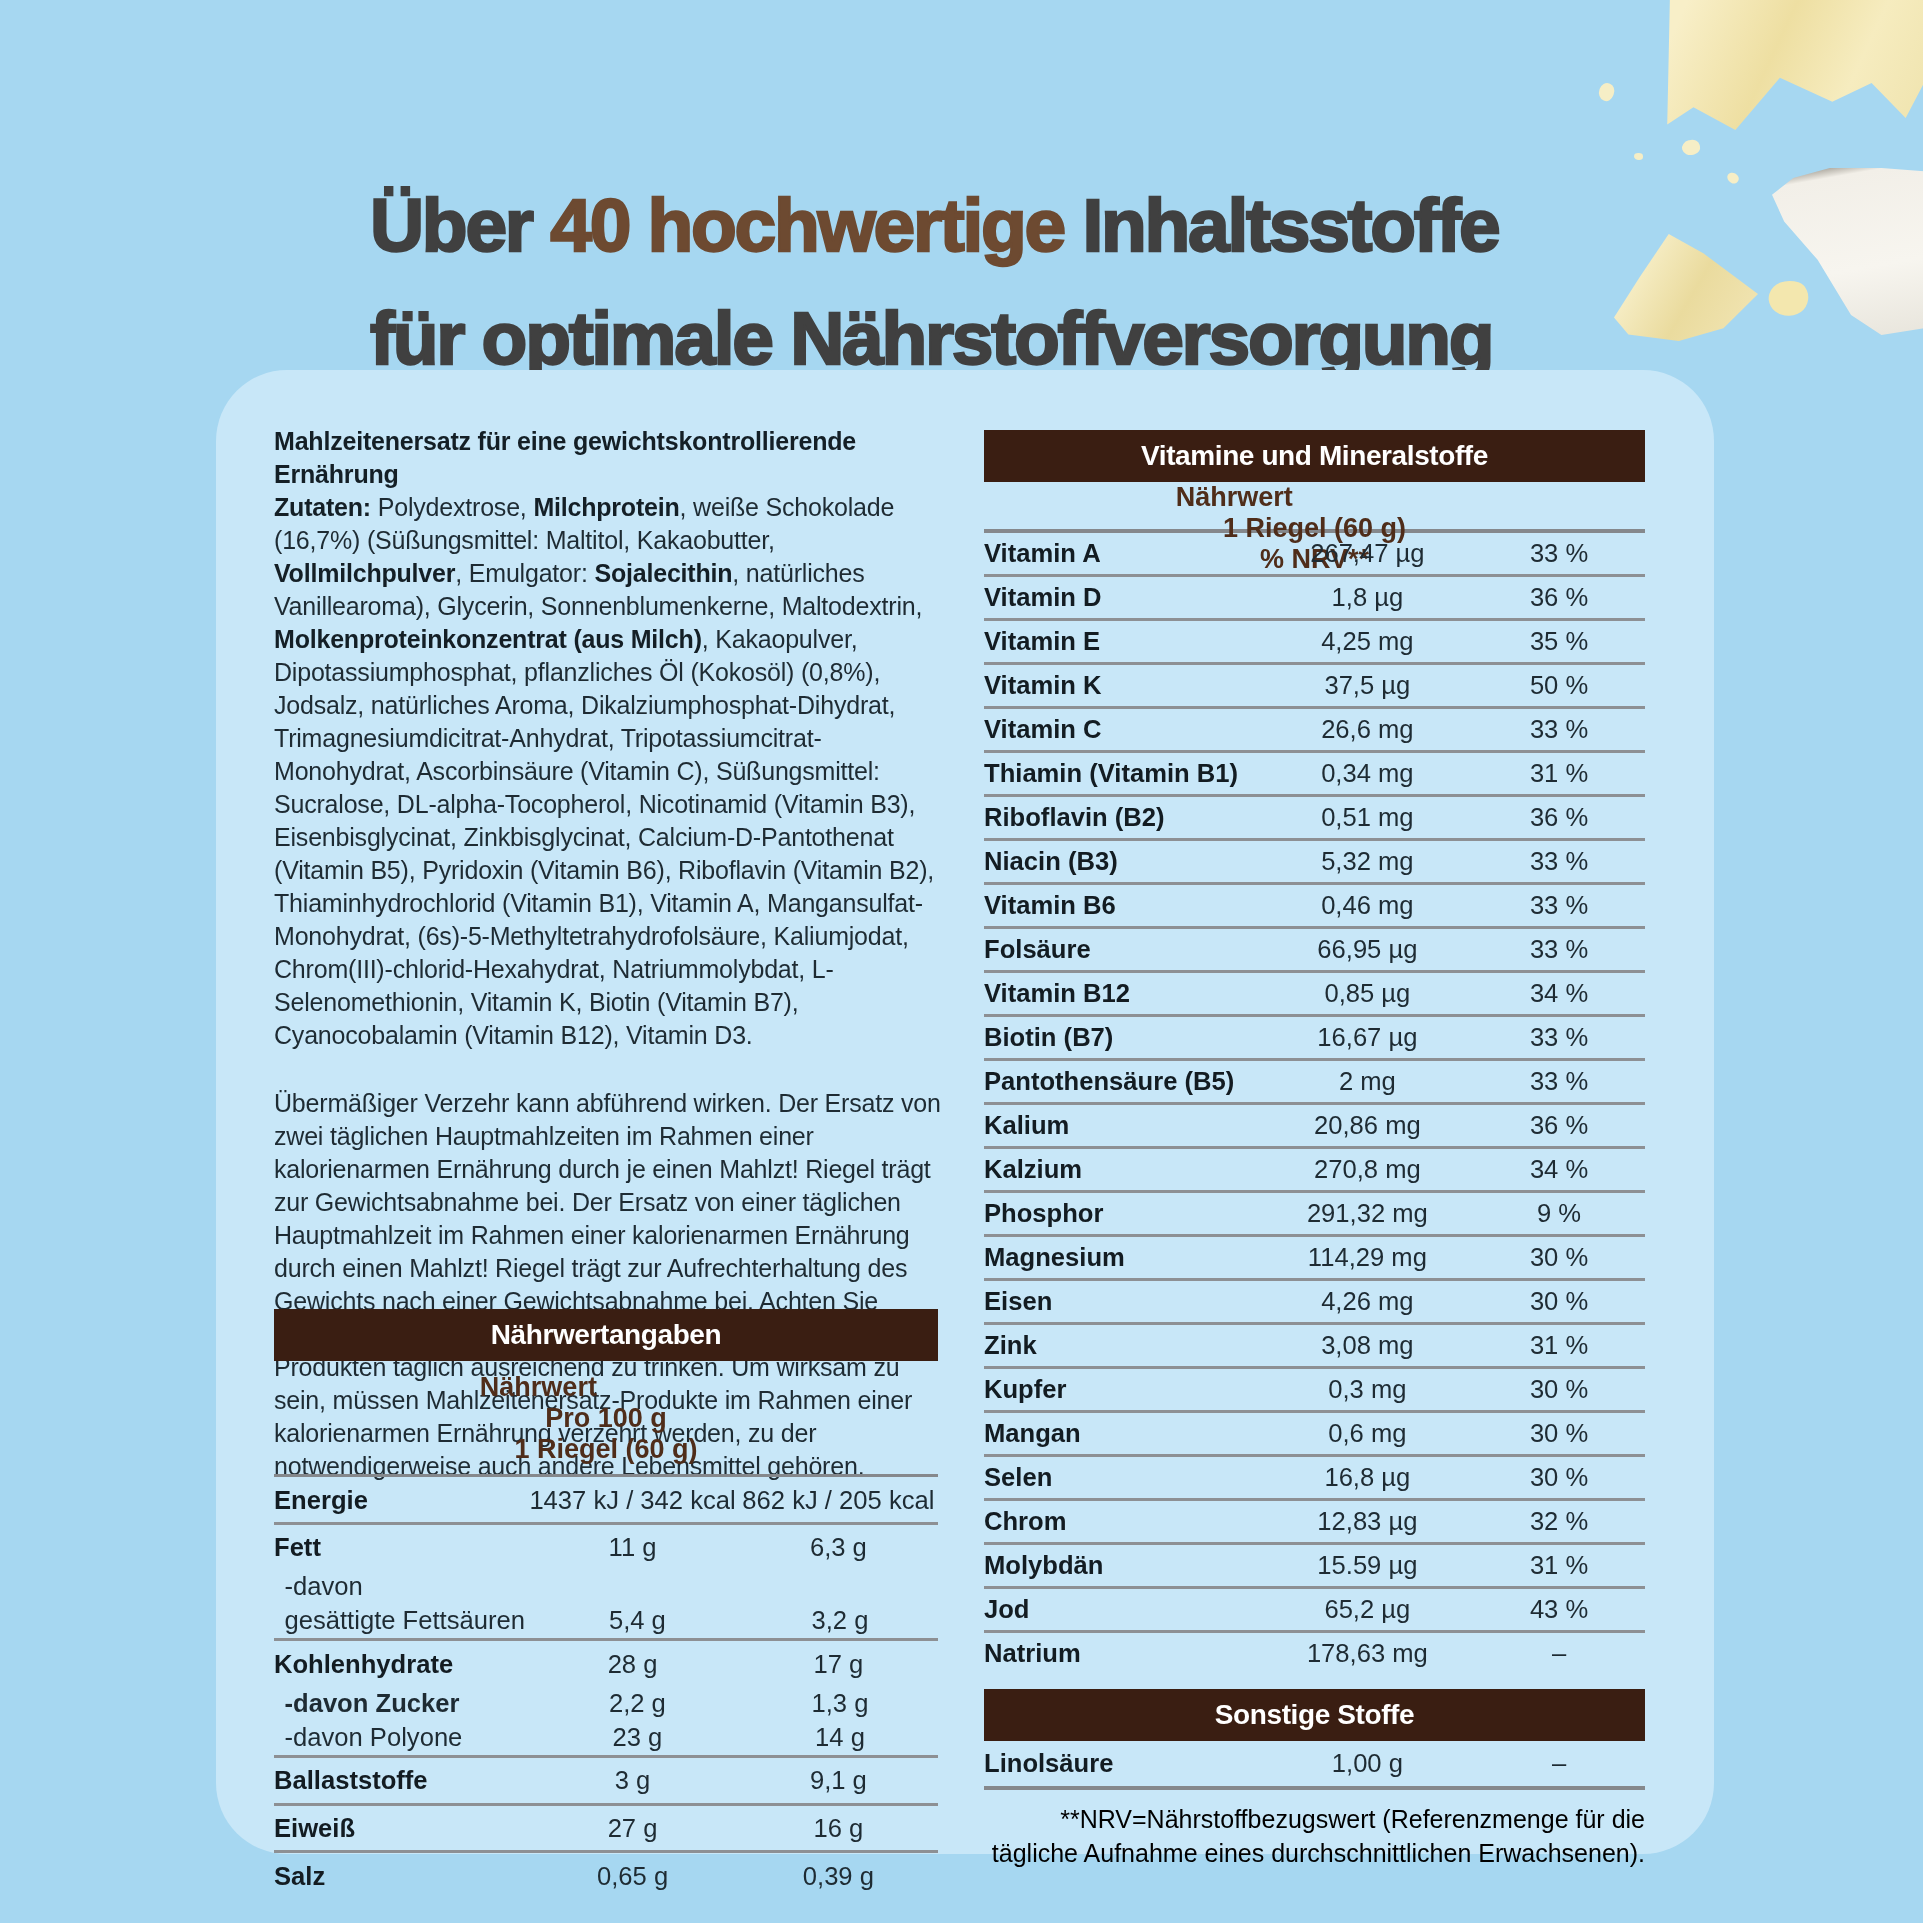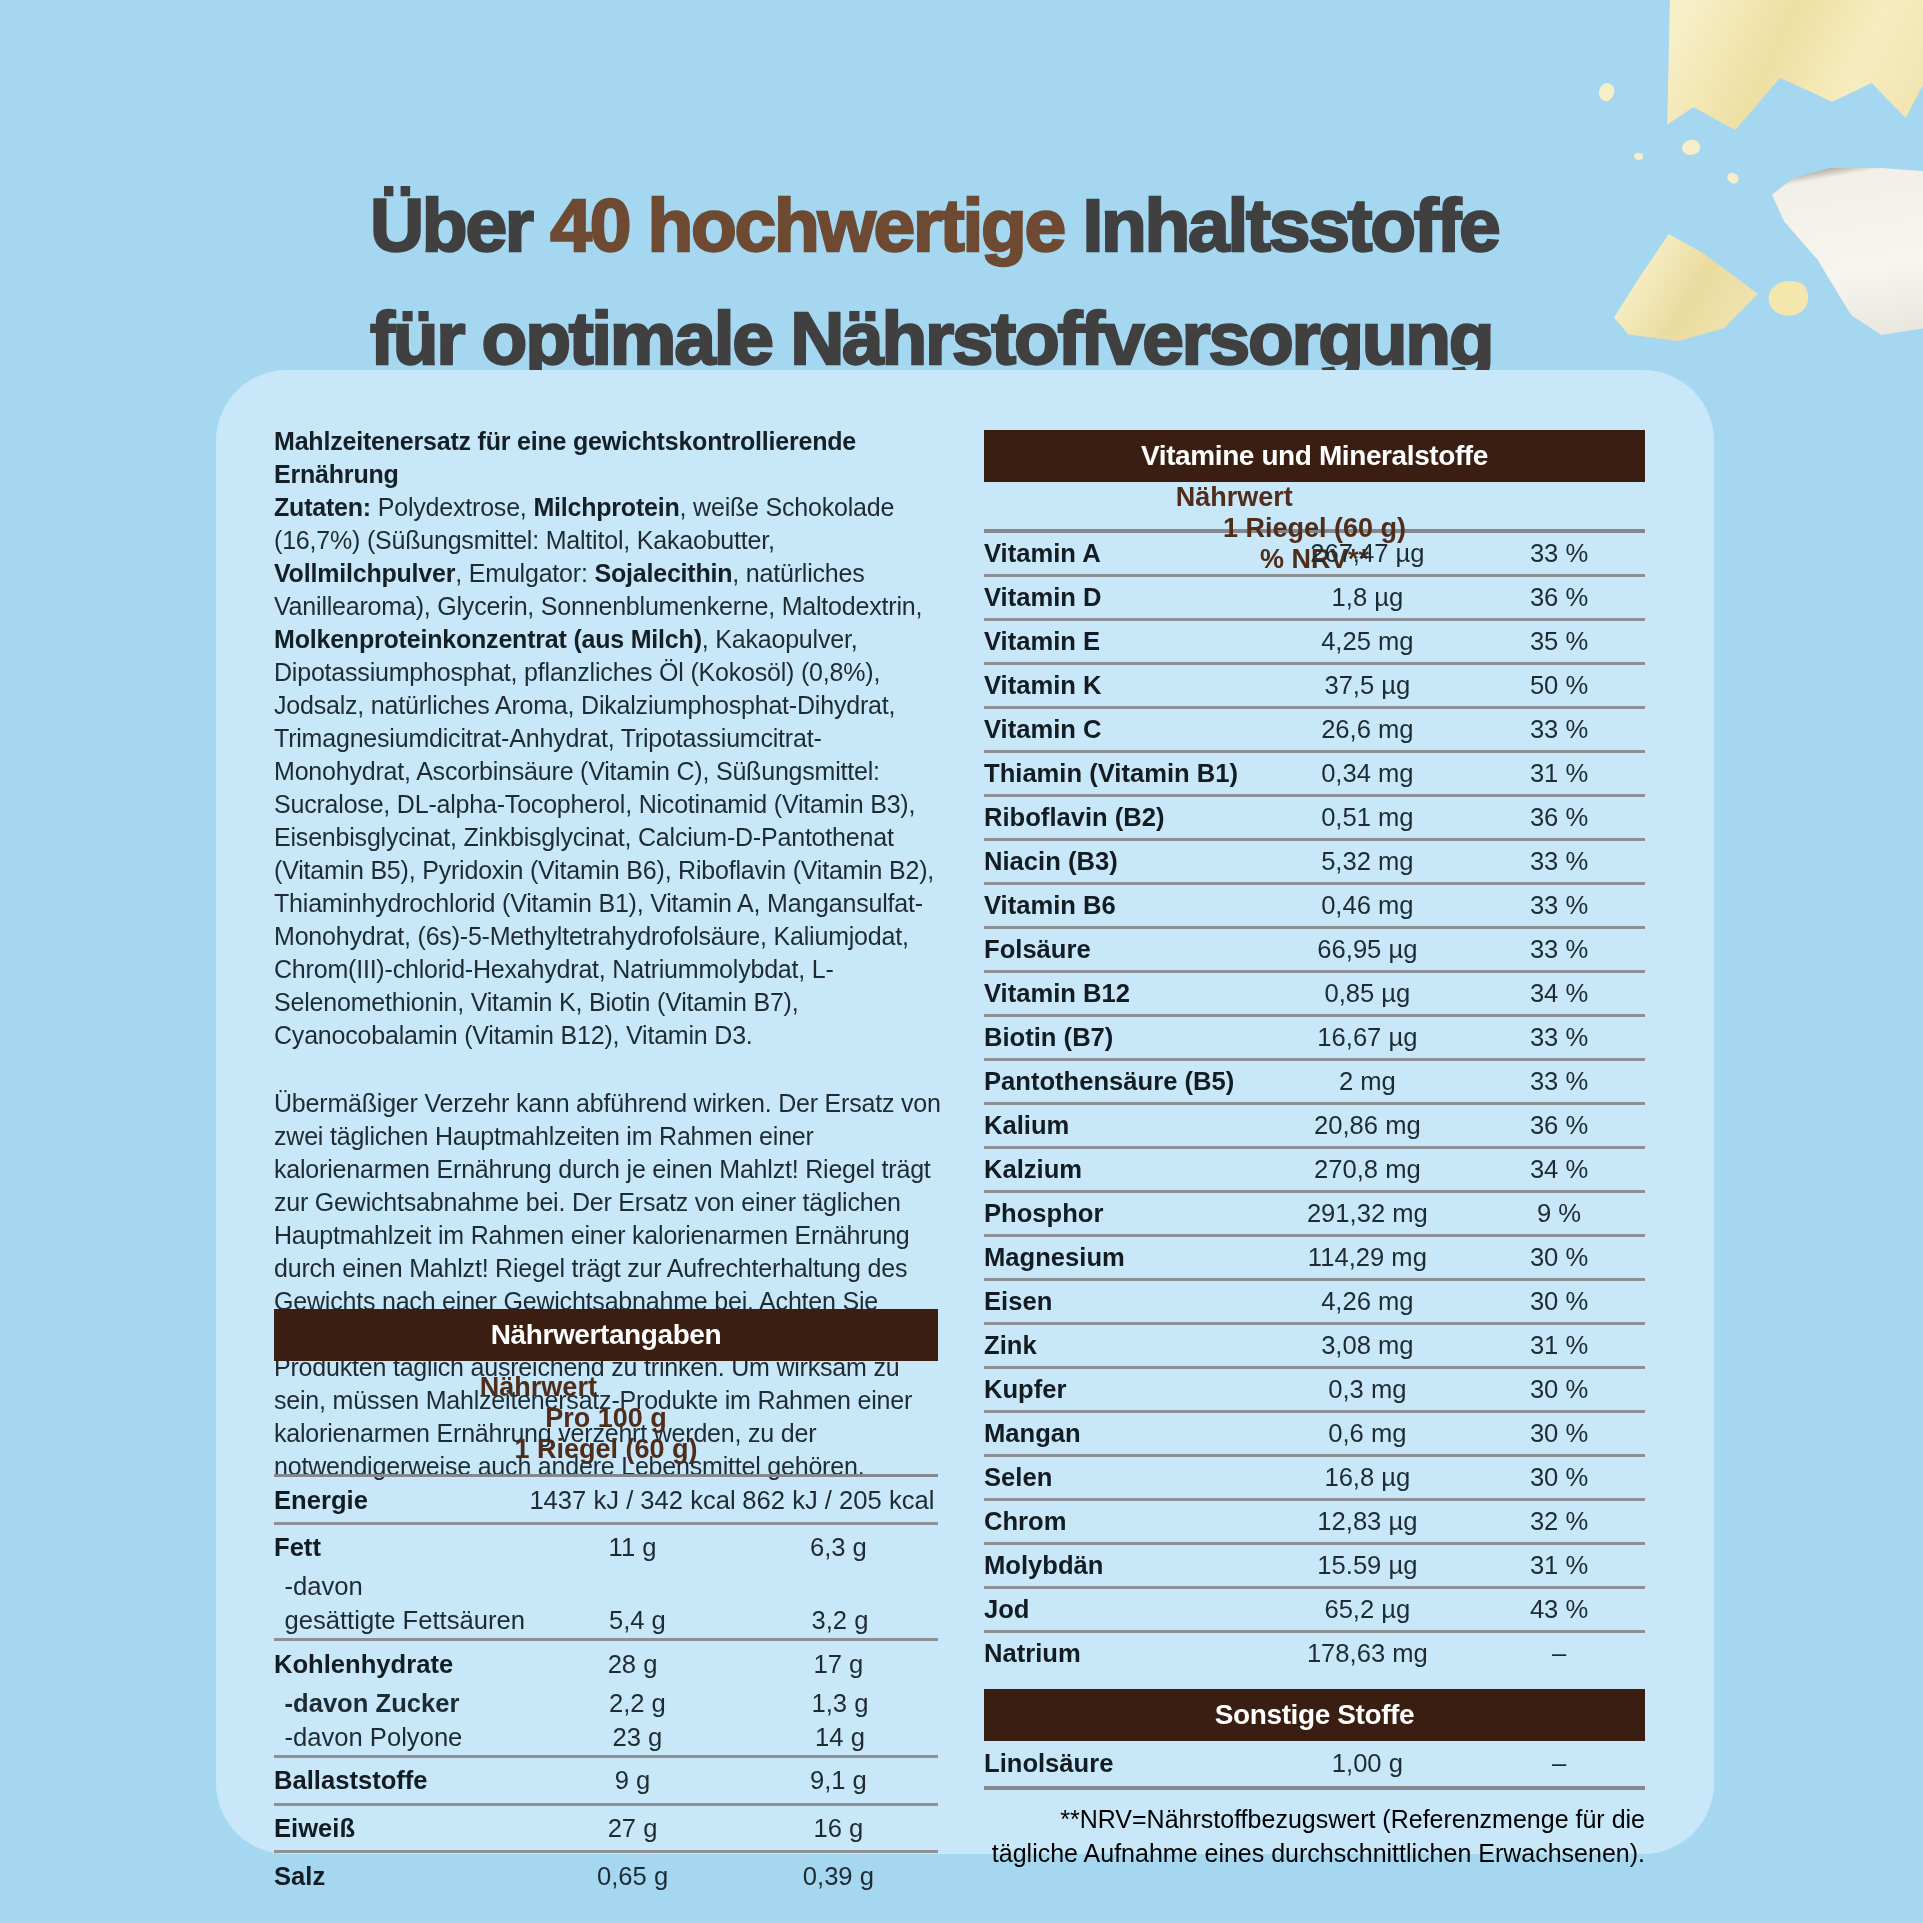--- a/index.html
+++ b/index.html
@@ -148,21 +148,21 @@
           <span class="c2">1,3 g</span>
         </div>
         <div class="trow sub">
           <span class="c0" style="font-weight: normal;">-davon Polyone</span>
           <span class="c1">23 g</span>
           <span class="c2">14 g</span>
         </div>
         <div class="sep"></div>
         <div class="trow">
           <span class="c0">Ballaststoffe</span>
-          <span class="c1">9 g</span>
+          <span class="c1">3 g</span>
           <span class="c2">9,1 g</span>
         </div>
         <div class="sep"></div>
         <div class="trow">
           <span class="c0">Eiweiß</span>
           <span class="c1">27 g</span>
           <span class="c2">16 g</span>
         </div>
         <div class="sep"></div>
         <div class="trow">

